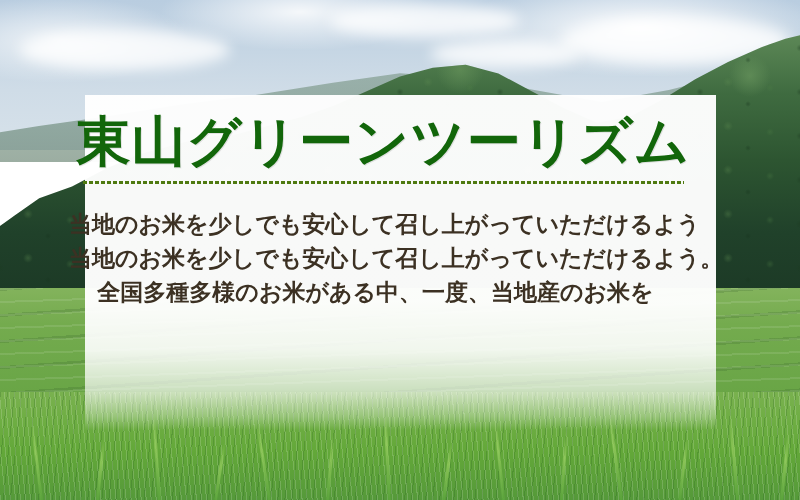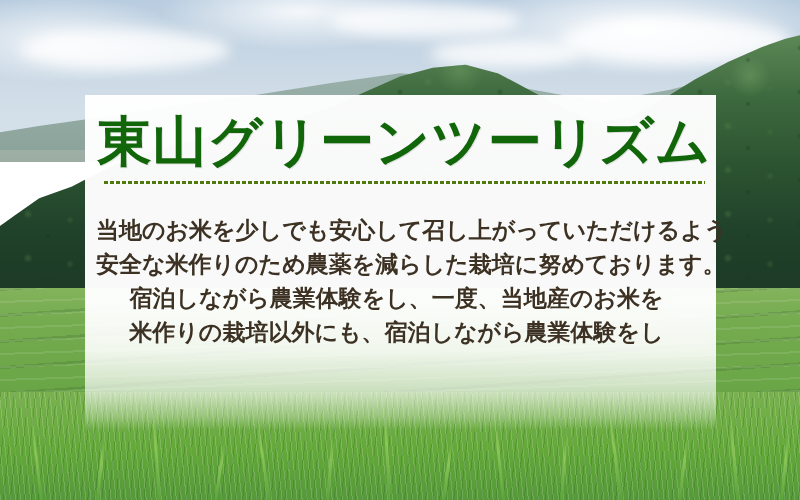--- a/index.html
+++ b/index.html
@@ -133,21 +133,21 @@
         rgba(255,255,255,.97) 62%,
         rgba(255,255,255,.90) 76%,
         rgba(255,255,255,.66) 88%,
         rgba(255,255,255,.28) 96%,
         rgba(255,255,255,0) 100%);
   }
 
   
   .content {
     position: absolute;
-    left: 89px;
+    left: 68px;
     top: 95px;
     width: 631px;
     height: 405px;
   }
 
   .title {
     margin: 0;
     padding: 18px 0 0 0;
     text-align: center;
     font-family: "Liberation Serif", "DejaVu Serif", serif;
@@ -163,21 +163,21 @@
   .divider {
     margin: 10px auto 0 auto;
     width: 601px;
     height: 3px;
     background-image: linear-gradient(90deg, #4f7a10 0px, #4f7a10 4px, rgba(0,0,0,0) 4px, rgba(0,0,0,0) 6px);
     background-size: 6px 3px;
     background-repeat: repeat-x;
   }
 
   .body-text {
-    margin: 7px;
+    margin: 1px;
     padding: 22px 16px 0 0;
     text-align: center;
     font-family: "Liberation Sans", "DejaVu Sans", sans-serif;
     font-weight: 700;
     font-size: 23px;
     line-height: 34px;
     color: #3c3123;
     white-space: nowrap;
   }
   .body-text .ln { display: block; }
@@ -219,19 +219,18 @@
 
   <div class="panel"></div>
 
   <div class="content">
     <h1 class="title">東山グリーンツーリズム</h1>
 
     <div class="divider"></div>
 
     <div class="body-text">
       <span class="ln">当地のお米を少しでも安心して召し上がっていただけるよう</span>
-      <span class="ln">安全な米作りのため農薬を減らした栽培に努めております。</span>
-      <span class="ln">宿泊しながら農業体験をし、一度、当地産のお米を</span>
-      <span class="ln">米作りの栽培以外にも、宿泊しながら農業体験をし</span>
+      <span class="ln">当地のお米を少しでも安心して召し上がっていただけるよう。</span>
+      <span class="ln">全国多種多様のお米がある中、一度、当地産のお米を</span>
     </div>
   </div>
 
 </div>
 
 </body></html>

